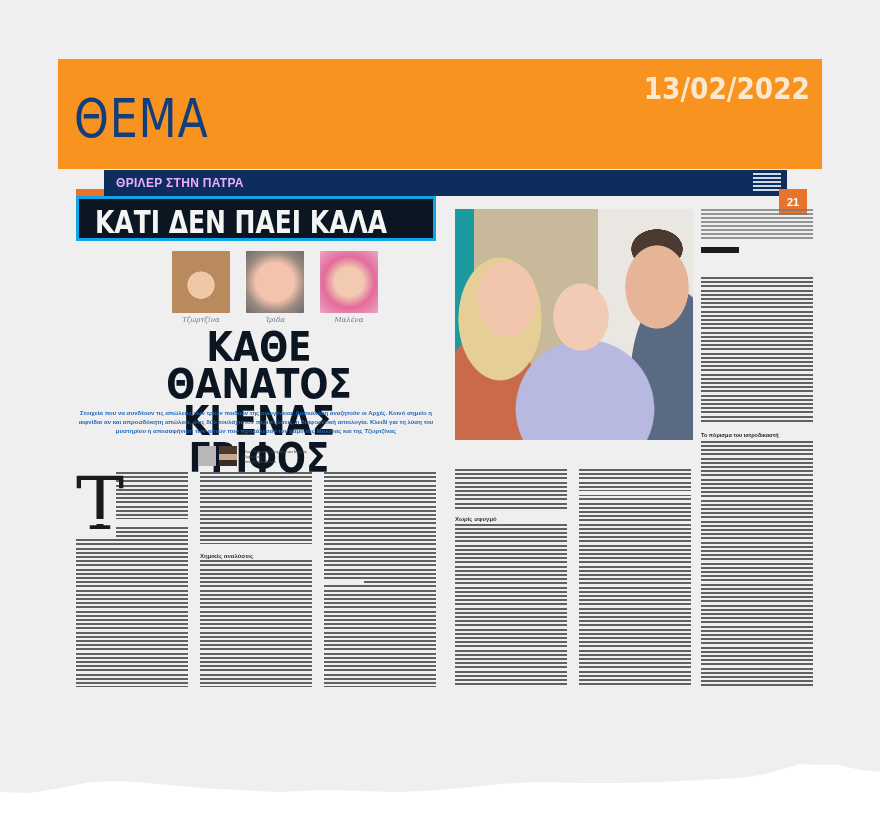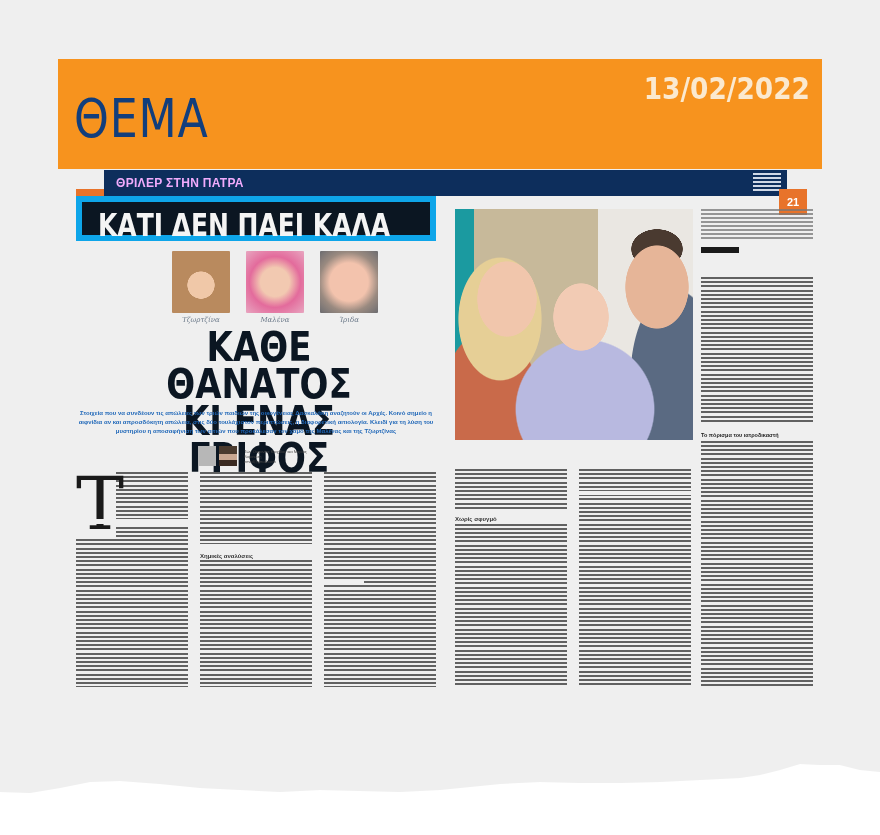--- a/index.html
+++ b/index.html
@@ -50,21 +50,21 @@
     position: absolute; left: 12px; top: 6px;
     color: #f0abfc; font-weight: bold; font-size: 12px; letter-spacing: 0.3px;
   }
   .nav-logo {
     position: absolute; right: 6px; top: 3px; width: 28px; height: 20px;
     display: flex; flex-direction: column; gap: 2px;
   }
   .nav-logo span { display: block; height: 2px; background: #cfd8e6; }
   .kicker-box {
     position: absolute; left: 0; top: 27px; width: 360px; height: 45px;
-    background: #0b1622; border: 6px solid #0ea5e9;
+    background: #0b1622; border: 3px solid #0ea5e9;
   }
   .kicker-text {
     position: absolute; left: 16px; top: 4px;
     color: #f4f4f4; font-weight: bold; font-size: 32px;
     font-family: "DejaVu Sans", sans-serif;
     transform: scaleX(0.78); transform-origin: left top; white-space: nowrap;
   }
   .victims {
     position: absolute; left: 88px; top: 82px; display: flex; gap: 16px; margin-left: 8px;
   }
@@ -180,26 +180,26 @@
     <div class="kicker-box">
       <div class="kicker-text">ΚΑΤΙ ΔΕΝ ΠΑΕΙ ΚΑΛΑ</div>
     </div>
 
     <div class="victims">
       <div class="victim">
         <div class="victim-photo v1"></div>
         <div class="victim-name">Τζωρτζίνα</div>
       </div>
       <div class="victim">
+        <div class="victim-photo v3"></div>
+        <div class="victim-name">Ίριδα</div>
+      </div>
+      <div class="victim">
         <div class="victim-photo v2"></div>
         <div class="victim-name">Μαλένα</div>
-      </div>
-      <div class="victim">
-        <div class="victim-photo v3"></div>
-        <div class="victim-name">Ίριδα</div>
       </div>
     </div>
 
     <div class="headline">
       <div>ΚΑΘΕ ΘΑΝΑΤΟΣ</div>
       <div>ΚΙ ΕΝΑΣ ΓΡΙΦΟΣ</div>
     </div>
 
     <div class="standfirst">Στοιχεία που να συνδέουν τις απώλειες των τριών παιδιών της οικογένειας Δασκαλάκη αναζητούν οι Αρχές. Κοινό σημείο η αιφνίδια αν και απροσδόκητη απώλεια, στις δύο τουλάχιστον περιπτώσεις, η διαφορετική αιτιολογία. Κλειδί για τη λύση του μυστηρίου η αποσαφήνιση των αιτιών που προκάλεσαν τον χαμό της Μαλένας και της Τζωρτζίνας</div>
 

